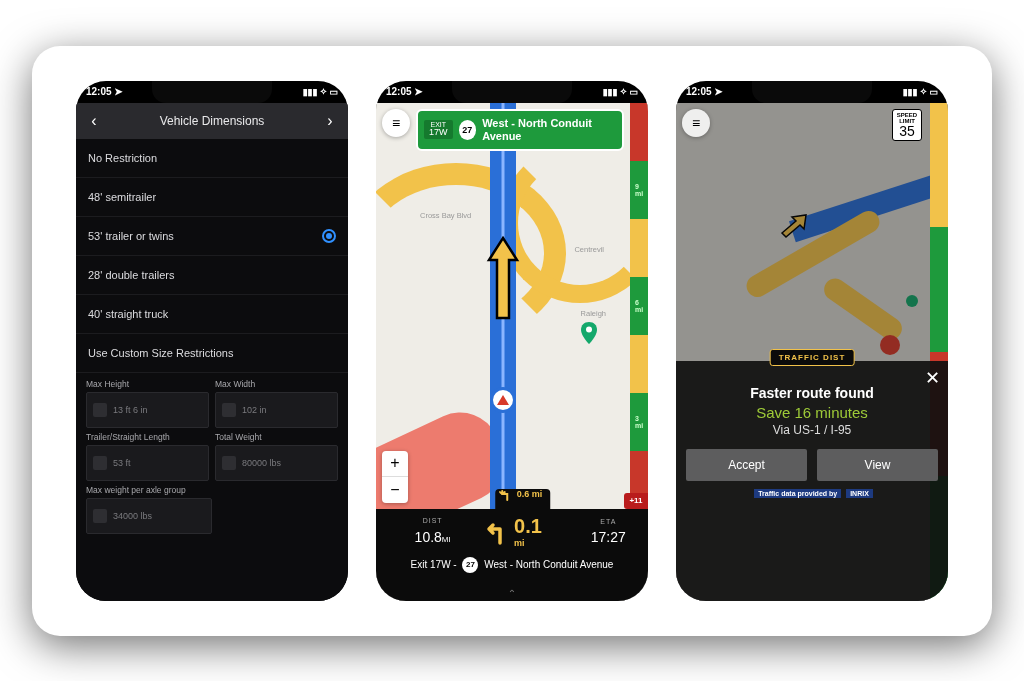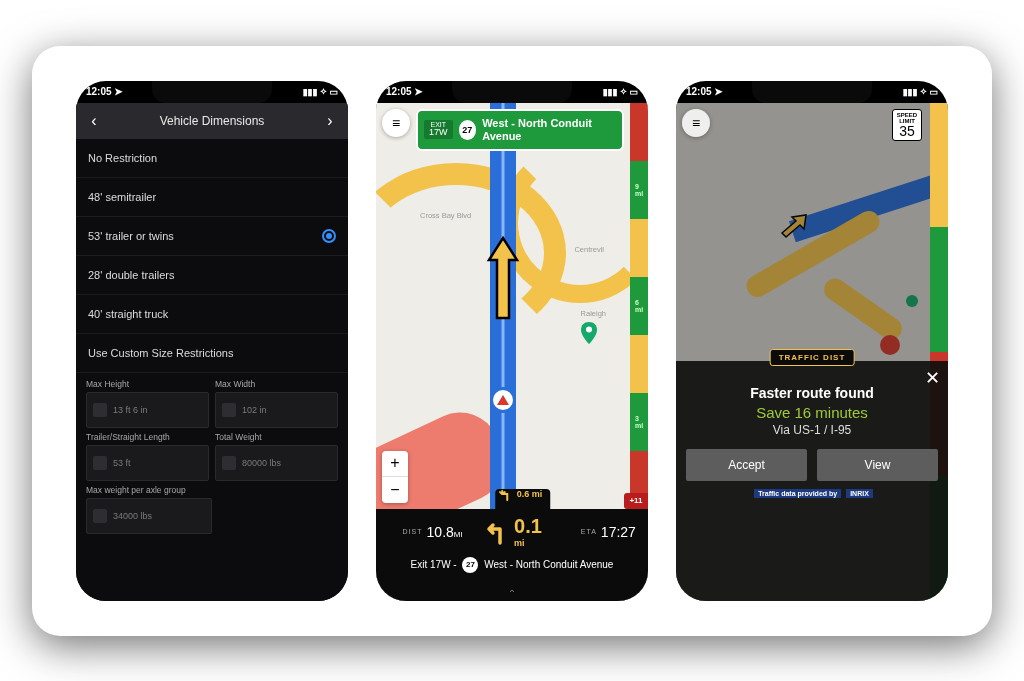--- a/index.html
+++ b/index.html
@@ -95,21 +95,21 @@
 .p2-sideseg.g{background:#1e9a3c;} .p2-sideseg.y{background:#f2c24a; color:#000;} .p2-sideseg.r{background:#c8372a;}
 .p2-sidebadge{position:absolute; bottom:0; right:0; width:24px; height:16px; background:#b91c1c; color:#fff; font-size:8px; font-weight:700; border-radius:3px 0 0 3px; display:flex;align-items:center;justify-content:center;}
 .p2-prenext{
   position:absolute; left:48%; transform:translateX(-50%); bottom:92px; height:20px; padding:0 8px 0 4px;
   background:#0b0b0b; color:#f2c24a; display:flex; gap:6px; font-size:9px; font-weight:700; border-radius:4px 4px 0 0;margin-left:16px;
 }
 .p2-prenext svg{width:12px;height:12px;}
 
 .p2-bottom { position:absolute; left:0; right:0; bottom:0; height:92px; background:#0b0b0b; color:#fff;}
 .p2-brow1 { height:46px; display:flex; align-items:stretch;}
-.p2-bcell { flex:1; display:flex; flex-direction:row; align-items:center; justify-content:center; gap:4px;padding-left:17px;}
+.p2-bcell { flex:1; display:flex; flex-direction:column; align-items:center; justify-content:center; gap:4px;padding-left:17px;}
 .p2-bcell .lbl{font-size:7px; color:#aaa; letter-spacing:1px;}
 .p2-bcell .val{font-size:14px;}
 .p2-bcell .sub{font-size:8px;}
 .p2-bcenter { flex:1; display:flex; align-items:center; justify-content:center; gap:6px; color:#f2c24a; font-weight:700;}
 .p2-bcenter svg{width:26px;height:26px;}
 .p2-bcenter .big{font-size:20px;}
 .p2-bcenter .mi{font-size:9px;}
 .p2-brow2 { padding: 2px 8px 0; text-align:center; font-size:10px; color:#fff;}
 .p2-brow2 .shield{display:inline-flex;width:16px;height:16px;border-radius:50%;background:#fff;color:#000;font-size:8px;font-weight:700;align-items:center;justify-content:center;vertical-align:middle;margin:0 3px;}
 .p2-chevup{position:absolute;bottom:2px;left:50%;transform:translateX(-50%);color:#777;font-size:10px;}

